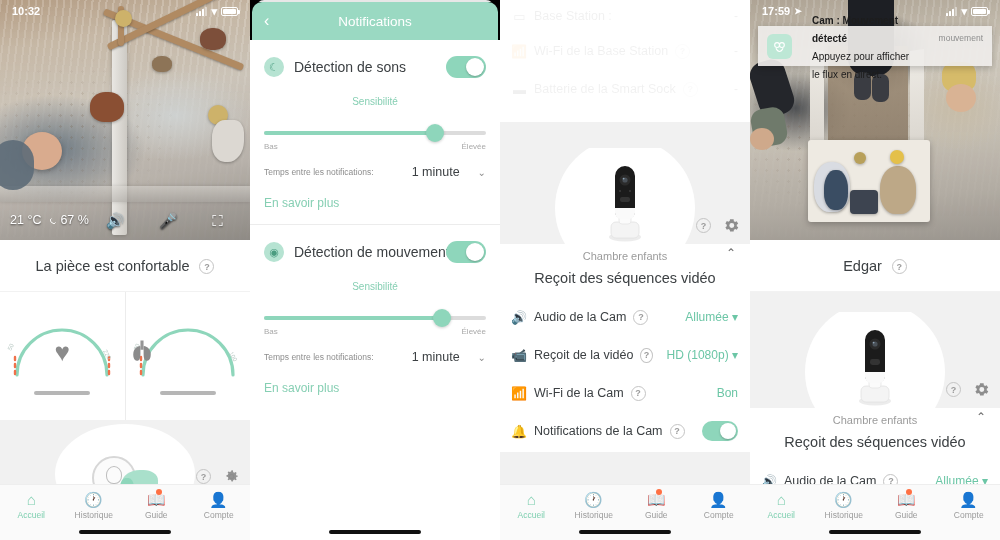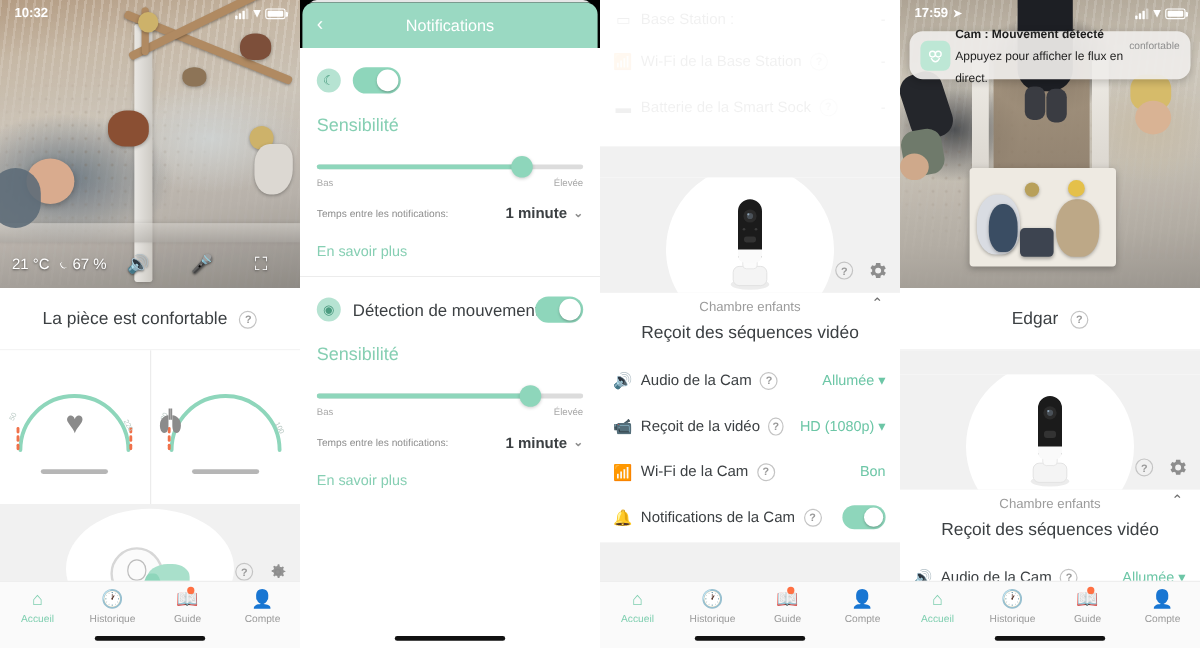--- a/index.html
+++ b/index.html
@@ -140,41 +140,41 @@
   
   .navbar-green { background:#9ad9c2; height:38px; display:flex; align-items:center; justify-content:center;
     position:relative; color:#fff; font-size:13.5px; border-radius:10px 10px 0 0; margin-top:-6px;}
   .navbar-green .back { position:absolute; left:12px; font-size:16px; font-weight:300; }
   .sheet-top { height:8px; background:#e7e7e7; border-radius:10px 10px 0 0; }
   .notif-card { background:#fff; padding:16px 14px 14px; }
   .notif-head { display:flex; align-items:center; gap:10px; }
   .notif-head .name { font-size:14px; color:#3c4043; flex:1; }
   .round-ico { width:20px;height:20px;border-radius:50%; background:#b6e3d2; display:inline-flex;
     align-items:center; justify-content:center; font-size:11px; color:#4b9c80; flex:0 0 auto;}
-  .sens-label { color:#86cfb3; font-size:15px; margin-top:18px; }
+  .sens-label { color:#86cfb3; font-size:10px; margin-top:18px;text-align:center; }
   .slider { margin-top:24px; position:relative; height:4px; background:#dcdcdc; border-radius:2px; }
   .slider .fill { position:absolute; left:0; top:0; bottom:0; background:#8ed6bb; border-radius:2px; }
   .slider .knob { position:absolute; top:50%; width:18px;height:18px;border-radius:50%;
     background:#8ed6bb; transform:translate(-50%,-50%); box-shadow:0 1px 3px rgba(0,0,0,.2); }
   .slider-ends { display:flex; justify-content:space-between; margin-top:7px; font-size:8px; color:#a9a9a9; }
   .interval { display:flex; align-items:center; margin-top:14px; }
   .interval .lbl { font-size:8.5px; color:#8d8d8d; flex:1; }
-  .interval .sel { font-size:12.5px; color:#3c4043; display:flex; align-items:center; gap:5px;font-weight:bold; }
+  .interval .sel { font-size:12.5px; color:#3c4043; display:flex; align-items:center; gap:18px; }
   .interval .sel .cv { color:#8d8d8d; font-size:10px; }
   .learn { color:#86cfb3; font-size:12px; margin-top:17px; }
   .divider { height:1px; background:#ececec; }
 
   
   .faded { opacity:.055; }
   .faded .srow { color:#000; }
   .faded .srow .ico, .faded .srow .val { color:#000; }
 
   
-  .banner { position:absolute; left:8px; right:8px; top:26px; height:40px; border-radius:11px;
-    background:rgba(238,236,233,.93); display:flex; align-items:center; gap:4px; padding:0 9px;
+  .banner { position:absolute; left:8px; right:8px; top:26px; height:40px; border-radius:0;
+    background:rgba(238,236,233,.93); display:flex; align-items:center; gap:20px; padding:0 9px;
     box-shadow: 0 2px 7px rgba(0,0,0,.22); z-index: 25; }
   .banner-ico { width:25px;height:25px;border-radius:6px; background:#bde7d5; flex:0 0 auto;
     display:flex; align-items:center; justify-content:center; color:#fff; font-size:14px; }
   .banner-txt { flex:1; min-width:0; }
   .banner-title { font-size:10px; font-weight:bold; color:#1d1d1d; }
   .banner-sub { font-size:10px; color:#1d1d1d; margin-top:14px; }
   .banner-when { font-size:8.5px; color:#8d8d8d; align-self:flex-start; margin-top:7px; }
 </style>
 </head>
 <body>
@@ -332,20 +332,21 @@
     <div style="background:#000;padding:0 2px;">
       <div class="navbar-green">
         <span class="back">‹</span>
         <span>Notifications</span>
       </div>
     </div>
 
     <div class="notif-card">
       <div class="notif-head">
         <span class="round-ico">☾</span>
+        <span class="name">Détection de sons</span>
         <span class="toggle big"></span>
       </div>
       <div class="sens-label">Sensibilité</div>
       <div class="slider">
         <div class="fill" style="width:77%"></div>
         <div class="knob" style="left:77%"></div>
       </div>
       <div class="slider-ends">
         <span>Bas</span>
         <span>Élevée</span>
@@ -552,21 +553,21 @@
           <svg viewBox="0 0 24 24" width="17" height="17" fill="none" stroke="#fff" stroke-width="1.6">
             <circle cx="8.6" cy="10" r="3.4"></circle>
               <circle cx="15.4" cy="10" r="3.4"></circle>
             <path d="M7 14.5c1.4 3 3.6 4.5 5 4.5s3.6-1.5 5-4.5"></path>
           </svg>
         </span>
         <span class="banner-txt">
           <span class="banner-title">Cam : Mouvement détecté</span><br>
           <span class="banner-sub">Appuyez pour afficher le flux en direct.</span>
         </span>
-        <span class="banner-when">confortable</span>
+        <span class="banner-when">mouvement</span>
       </div>
     </div>
 
     <div class="title-row">
       <span>Edgar</span>
       <span class="q"><span class="qmark">?</span></span>
     </div>
 
     <div style="height:20px;background:#f1f1f1;"></div>
 

